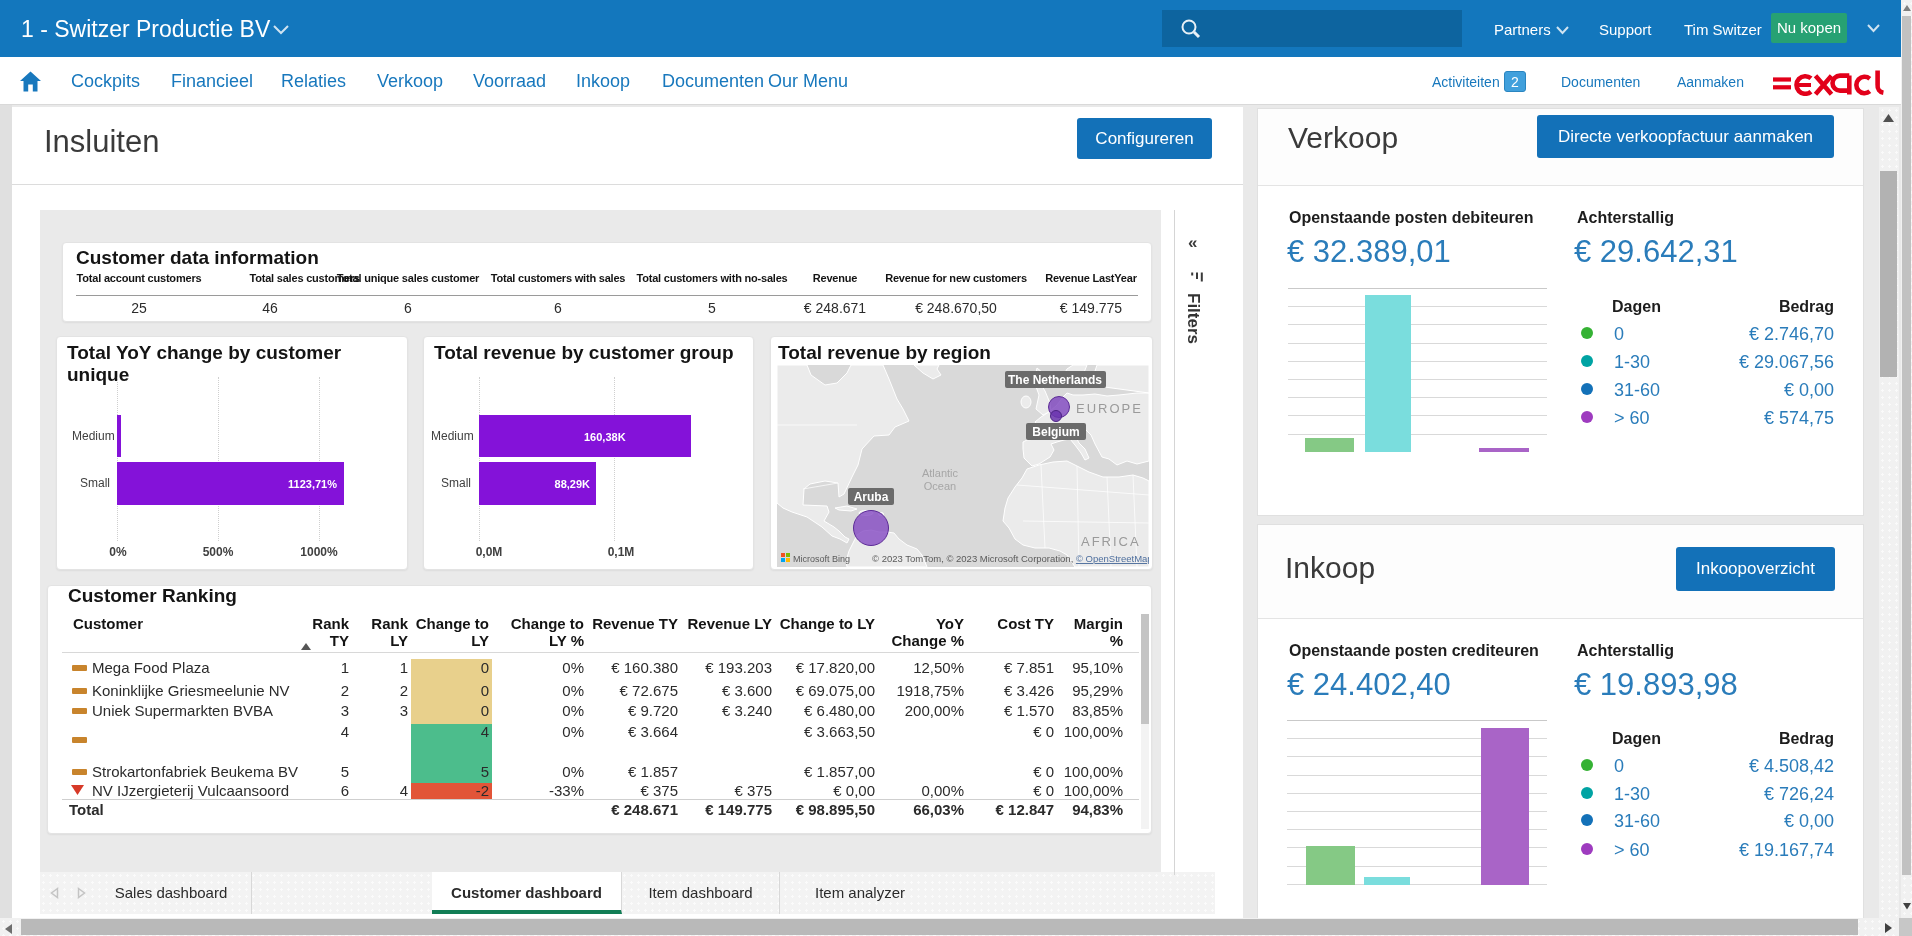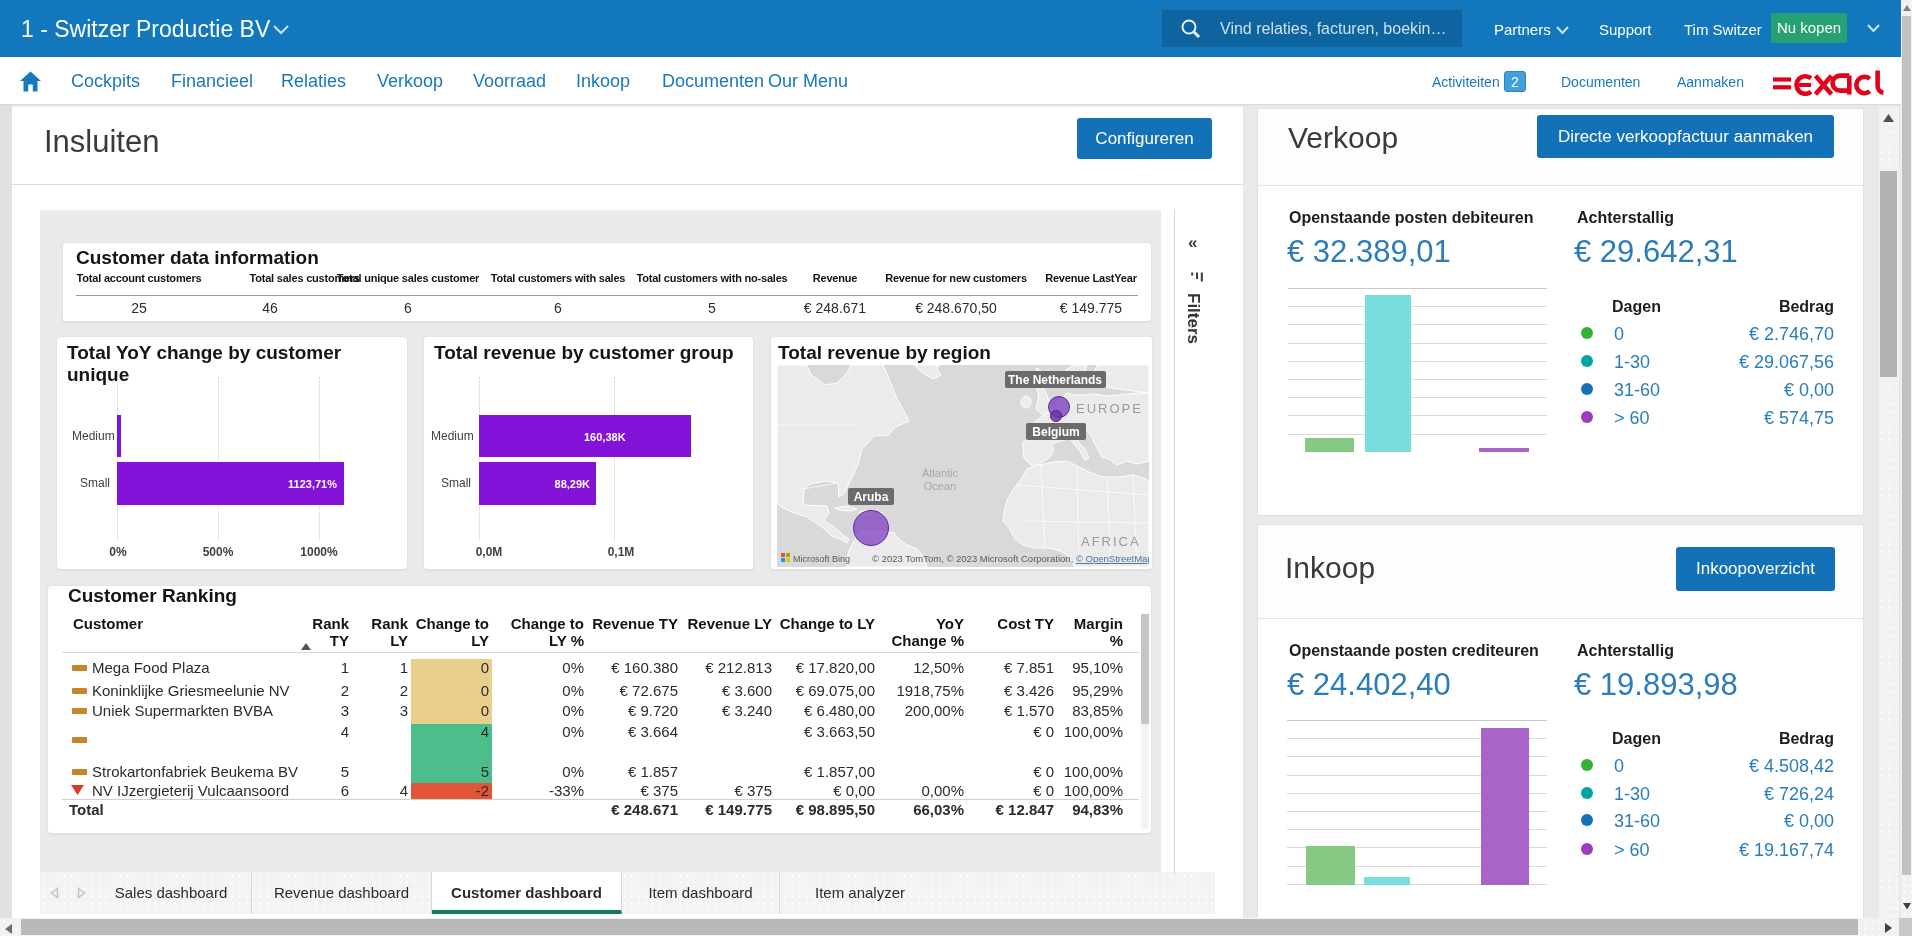--- a/index.html
+++ b/index.html
@@ -55,21 +55,20 @@
 <div class="abs" id="topbar">
   <div class="abs title">1 - Switzer Productie BV</div>
   <svg class="abs" style="left:273px;top:25px" width="16" height="10" viewBox="0 0 16 10">
       <path d="M1 1 L8 8 L15 1" stroke="#cfe3f1" stroke-width="2" fill="none"></path>
     </svg>
   <div class="abs" id="searchbox">
     <svg class="abs" style="left:18px;top:8px" width="22" height="22" viewBox="0 0 22 22">
         <circle cx="9" cy="9" r="6.5" stroke="#e8f0f6" stroke-width="2" fill="none"></circle>
         <path d="M14 14 L19 19" stroke="#e8f0f6" stroke-width="3"></path>
       </svg>
-    <span class="abs" style="left:58px;top:0">Vind relaties, facturen, boekin…</span>
   </div>
   <div class="abs topnav" style="left:1494px">Partners</div>
   <svg class="abs" style="left:1556px;top:26px" width="13" height="9" viewBox="0 0 13 9">
       <path d="M1 1 L6.5 7 L12 1" stroke="#cfe3f1" stroke-width="2" fill="none"></path>
     </svg>
   <div class="abs topnav" style="left:1599px">Support</div>
   <div class="abs topnav" style="left:1684px">Tim Switzer</div>
   <div class="abs" id="nukopen">Nu kopen</div>
   <svg class="abs" style="left:1867px;top:24px" width="13" height="9" viewBox="0 0 13 9">
       <path d="M1 1 L6.5 7 L12 1" stroke="#cfe3f1" stroke-width="2" fill="none"></path>
@@ -232,21 +231,21 @@
       <div class="abs" style="left:363px;top:138px;width:81px;height:59px;background:#4cbd8c"></div>
       <div class="abs" style="left:363px;top:197px;width:81px;height:16px;background:#e25538"></div>
       <div class="row" style="top:73px">
           <i class="ic-bar" style="top:6px"></i>
           <span class="cu">Mega Food Plaza</span>
           <span class="c1">1</span>
           <span class="c2">1</span>
           <span class="c3">0</span>
           <span class="c4">0%</span>
           <span class="c5">€ 160.380</span>
-          <span class="c6">€ 212.813</span>
+          <span class="c6">€ 193.203</span>
           <span class="c7">€ 17.820,00</span>
           <span class="c8">12,50%</span>
           <span class="c9">€ 7.851</span>
           <span class="c10">95,10%</span>
         </div>
       <div class="row" style="top:96px">
           <i class="ic-bar" style="top:6px"></i>
           <span class="cu">Koninklijke Griesmeelunie NV</span>
           <span class="c1">2</span>
           <span class="c2">2</span>
@@ -325,21 +324,20 @@
     </div>
   </div>
   <div class="abs" id="tabbar">
     <svg class="abs" style="left:10px;top:15px" width="9" height="12">
         <path d="M7.5 1.5 L1.5 6 L7.5 10.5 Z" fill="none" stroke="#c4c4c4" stroke-width="1.5"></path>
       </svg>
     <svg class="abs" style="left:37px;top:15px" width="9" height="12">
         <path d="M1.5 1.5 L7.5 6 L1.5 10.5 Z" fill="none" stroke="#c4c4c4" stroke-width="1.5"></path>
       </svg>
     <div class="tab" style="left:51px;width:161px">Sales dashboard</div>
-    <div class="tab" style="left:212px;width:180px">Revenue dashboard</div>
     <div class="tab" style="left:392px;width:190px;background:#fff;font-weight:bold;border-bottom:4px solid #117d55">Customer dashboard</div>
     <div class="tab" style="left:582px;width:158px">Item dashboard</div>
     <div class="tab" style="left:740px;width:160px;border-right:none">Item analyzer</div>
   </div>
   <div class="abs" style="left:1162px;top:103px;width:1px;height:665px;background:#d5d5d5"></div>
   <div class="abs" style="left:1176px;top:126px;width:22px;height:20px;color:#3a3a3a;font-size:17px;font-weight:bold">«</div>
   <svg class="abs" style="left:1179px;top:165px" width="12" height="10" viewBox="0 0 12 10">
       <g stroke="#3a3a3a" stroke-width="2" fill="none">
         <path d="M1.2 0.5 V3.5 M6 0.5 V7 M10.8 0.5 V9.5"></path>
       </g>

